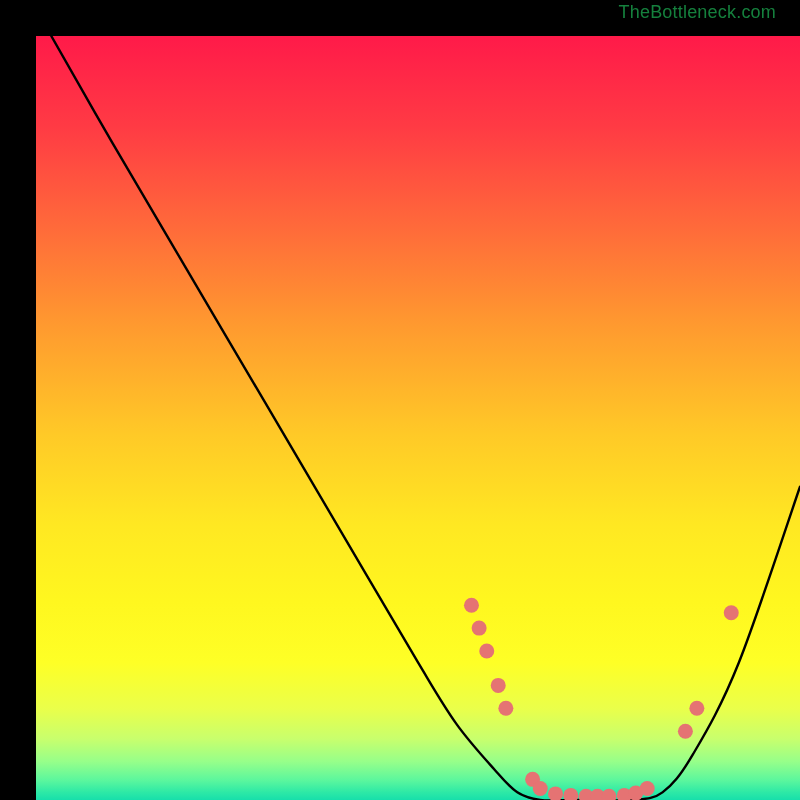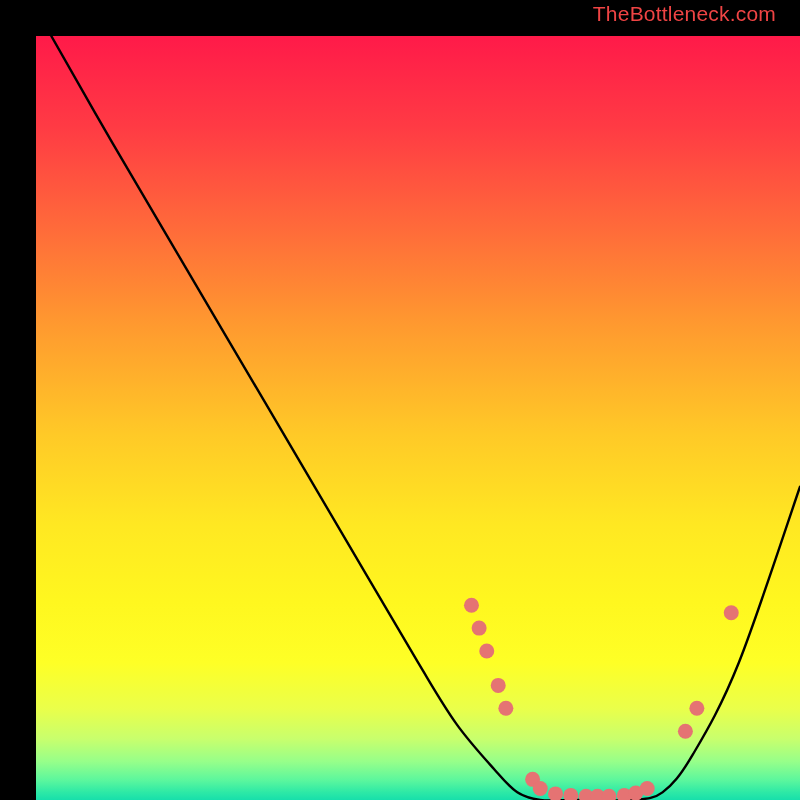--- a/index.html
+++ b/index.html
@@ -45,22 +45,22 @@
       #96ff8a 95%,
       #59f69e 97.5%,
       #2de9a6 99%,
       #17dfab 100%
     );
   }
   .attribution {
     position: absolute;
     top: 2px;
     right: 24px;
-    color: #ef4444;
-    font-size: 21px;
+    color: #15803d;
+    font-size: 18px;
     font-weight: 500;
     letter-spacing: 0.2px;
     z-index: 50;
   }
   svg.curve {
     position: absolute;
     inset: 0;
     width: 100%;
     height: 100%;
   }

